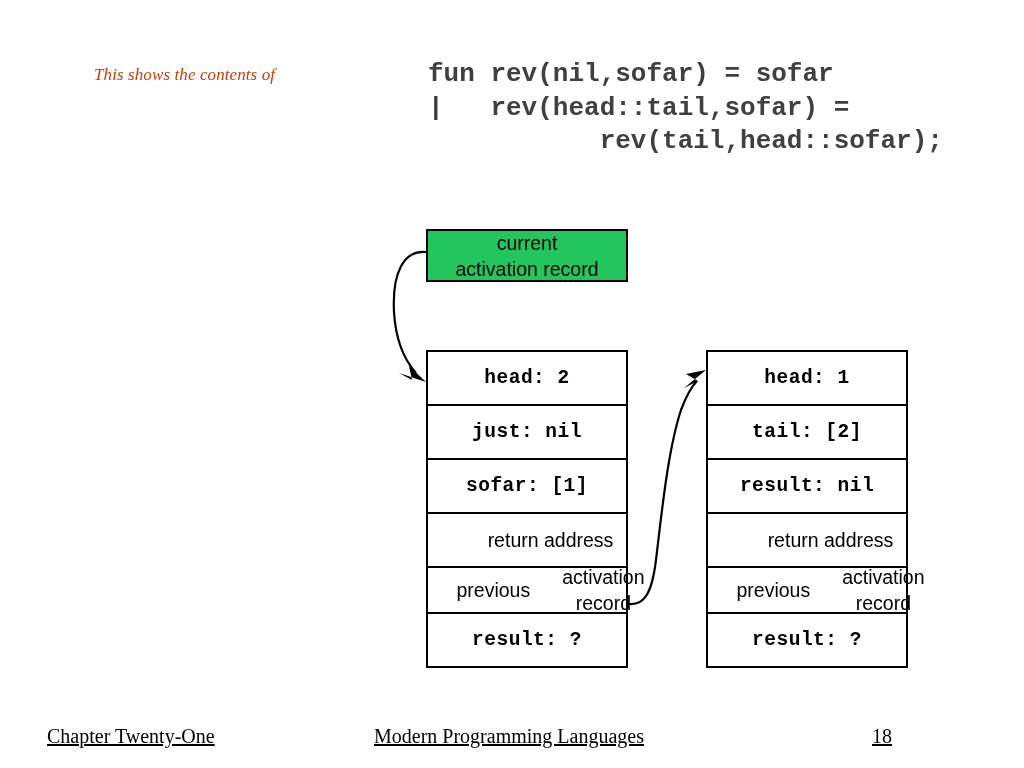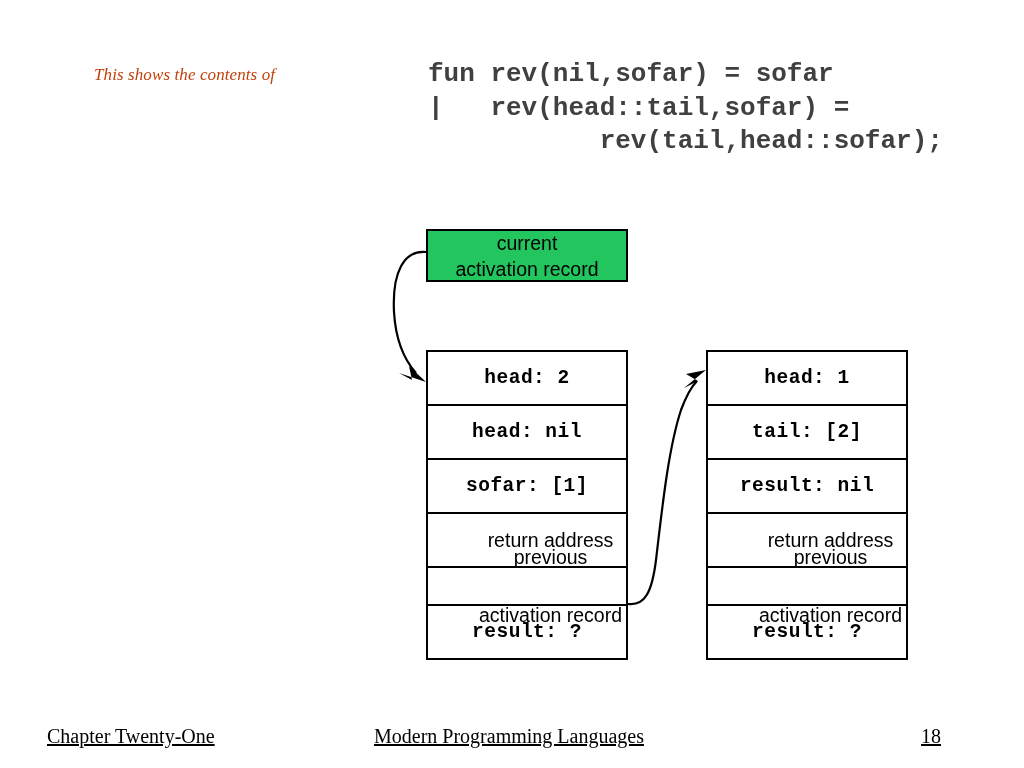--- a/index.html
+++ b/index.html
@@ -87,23 +87,23 @@
     letter-spacing: 0.5px;
   }
   .row.sans {
     height: 56px;
     font-family: "Liberation Sans", "DejaVu Sans", sans-serif;
     font-weight: normal;
     font-size: 19.5px;
     padding-left: 47px;
   }
   .row.sans.two-line {
-    height: 40px;
+    height: 48px;
     line-height: 26px;
-    flex-direction: column;
+    flex-direction: row;
     justify-content: center;
     gap: 32px;
   }
 
   .boxlabel {
     width: 100%;
     font-family: "Liberation Sans", "DejaVu Sans", sans-serif;
     font-size: 19.5px;
     line-height: 26px;
     text-align: center;
@@ -129,21 +129,21 @@
   .footer-text {
     position: absolute;
     font-family: "Liberation Serif", "DejaVu Serif", serif;
     font-size: 20px;
     color: #000000;
     bottom: 20px;
     text-decoration: underline;
   }
   #footer-chapter { left: 47px; }
   #footer-title   { left: 374px; margin-top: 32px; }
-  #footer-page    { left: 921px; margin-top: 12px; }
+  #footer-page    { left: 872px; margin-top: 12px; }
 </style>
 </head>
 <body>
 
 <div id="slide">
 
   <div id="caption">
     <div>This shows the contents of</div>
   </div>
 
@@ -162,21 +162,21 @@
 
   <div id="current-box" class="box">
     <div class="boxlabel">
       <div>current</div>
       <div>activation record</div>
     </div>
   </div>
 
   <div id="frame-left" class="frame">
     <div class="row mono">head: 2</div>
-    <div class="row mono">head: nil</div>
+    <div class="row mono">just: nil</div>
     <div class="row mono">sofar: [1]</div>
     <div class="row sans">return address</div>
     <div class="row sans two-line">
       <span>previous</span>
       <span>activation record</span>
     </div>
     <div class="row mono">result: ?</div>
   </div>
 
   <div id="frame-right" class="frame">

